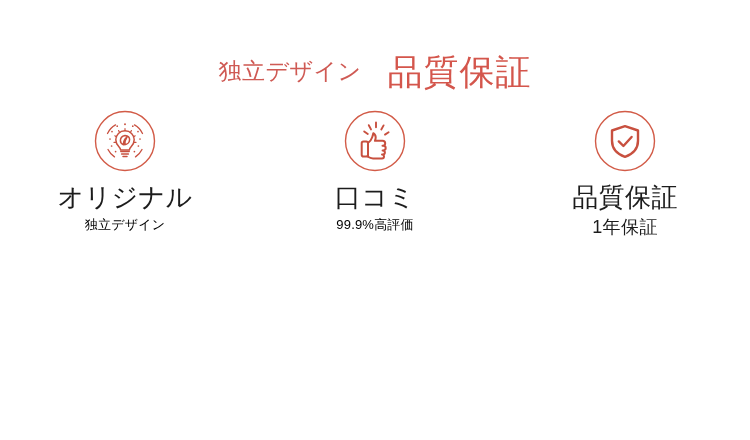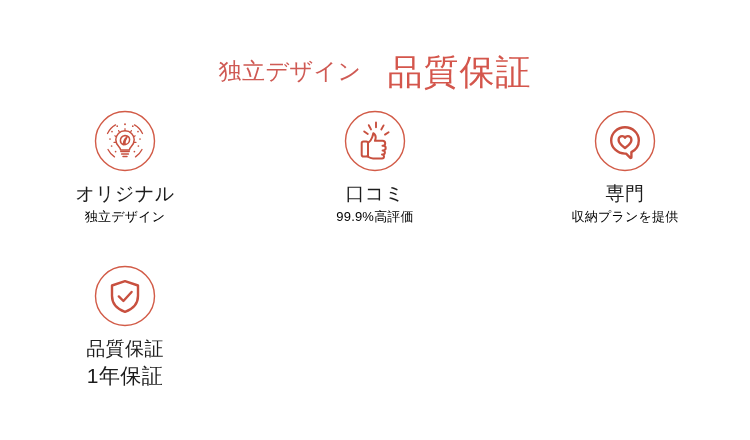--- a/index.html
+++ b/index.html
@@ -74,21 +74,21 @@
     align-items: center;
     justify-content: center;
   }
   .icon-wrap svg {
     display: block;
     width: 64px;
     height: 64px;
   }
   .cell-title {
     margin-top: 9px;
-    font-size: 19px;
+    font-size: 26px;
     color: #1c1c1c;
     line-height: 1.12;
     text-align: center;
     letter-spacing: 0.4px;
     white-space: nowrap;
   }
   .cell-sub {
     margin-top: 6px;
     font-size: 13px;
     color: #000000;
@@ -98,21 +98,21 @@
     white-space: nowrap;
   }
   
   .cell.stacked .cell-sub {
     font-size: 19px;
     color: #1c1c1c;
     margin-top: 5px;
     letter-spacing: 0.4px;
   }
   .cell.r2c3 .cell-sub {
-    font-size: 21px;
+    font-size: 18px;
   }
 </style>
 </head>
 <body>
 
 <div class="banner">
 
   <div class="header">
     <span class="title-sub">独立デザイン</span>
     <span class="title-main">品質保証</span>
@@ -167,33 +167,20 @@
           <path d="M30.3 24.2c1.7 1 2.4 2.6 2.4 4.4 0 1.2-.4 2.3-.8 3.2h7.6c1.5 0 2.7 1.1 2.7 2.5s-1.2 2.5-2.7 2.5h.6c1.5 0 2.6 1 2.6 2.3s-1.1 2.3-2.6 2.3h-.5c1.3 0 2.3.9 2.3 2.1s-1 2.1-2.3 2.1h-.6c1.1 0 2 .8 2 1.9s-.9 1.9-2 1.9H30c-2 0-3.6-.6-5-1.6v-14c1.9-1 3.4-3.1 4.2-5.5.4-1.2.7-2.4 1.1-4.1z"></path>
 
           <rect x="18.7" y="32.4" width="6.3" height="15.2" rx="1.8"></rect>
         </svg>
       </span>
       <div class="cell-title">口コミ</div>
       <div class="cell-sub">99.9%高評価</div>
     </div>
 
 
-    <div class="cell">
-      <span class="icon-wrap">
-        <svg viewBox="0 0 64 64" fill="none" stroke="#c8503f" stroke-width="2.4" stroke-linecap="round" stroke-linejoin="round">
-          <circle cx="32" cy="32" r="29.5" stroke="#d25b47" stroke-width="1.4"></circle>
-
-          <path d="M32 18.2c-7.6 0-13.8 5.9-13.8 13.2 0 7.3 6.2 13.2 13.8 13.2h1.1l4 4.1c.5.5 1.3.2 1.3-.5v-5.1c4.4-2.3 7.4-6.7 7.4-11.7 0-7.3-6.2-13.2-13.8-13.2z"></path>
-
-          <path d="M32 39c-2.3-1.8-6.4-4.6-6.4-8.1 0-2.2 1.7-3.8 3.6-3.8 1.3 0 2.3.7 2.8 1.6.5-.9 1.5-1.6 2.8-1.6 1.9 0 3.6 1.6 3.6 3.8 0 3.5-4.1 6.3-6.4 8.1z"></path>
-        </svg>
-      </span>
-      <div class="cell-title">専門</div>
-      <div class="cell-sub">収納プランを提供</div>
-    </div>
 
 
     <div class="cell stacked r2c3">
       <span class="icon-wrap">
         <svg viewBox="0 0 64 64" fill="none" stroke="#c8503f" stroke-width="2.4" stroke-linecap="round" stroke-linejoin="round">
           <circle cx="32" cy="32" r="29.5" stroke="#d25b47" stroke-width="1.4"></circle>
 
           <path d="M32 17.2l-13 4.3v10.2c0 8 5.6 13.5 13 16.1 7.4-2.6 13-8.1 13-16.1V21.5l-13-4.3z"></path>
 
           <path d="M25.8 32.4l4.6 4.6 8.2-9"></path>

